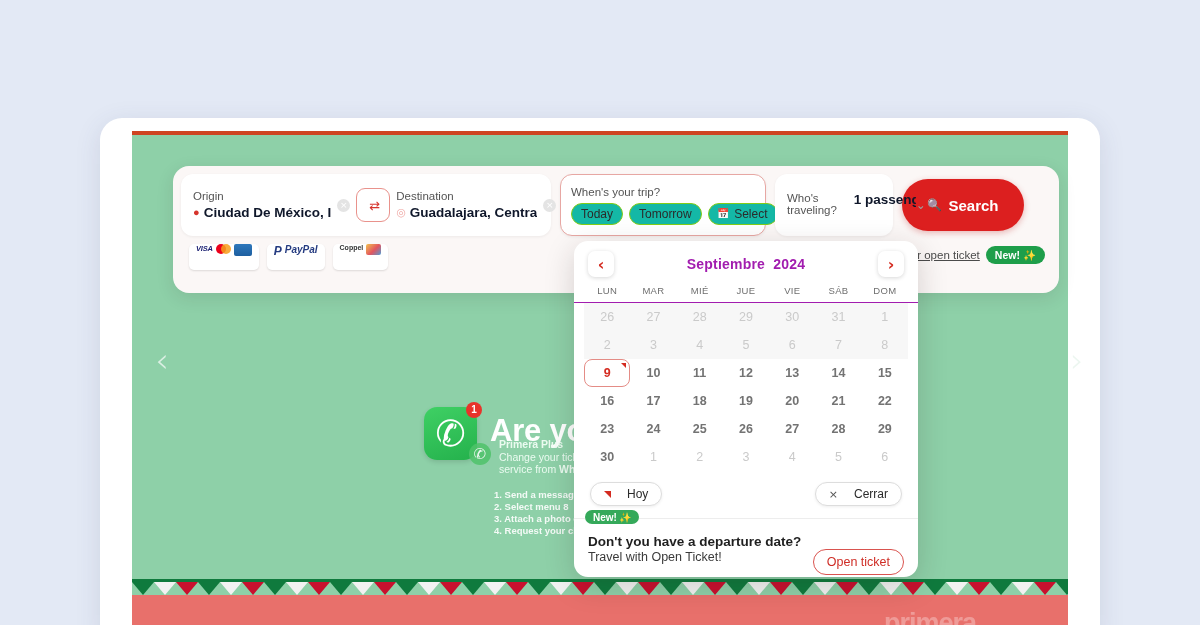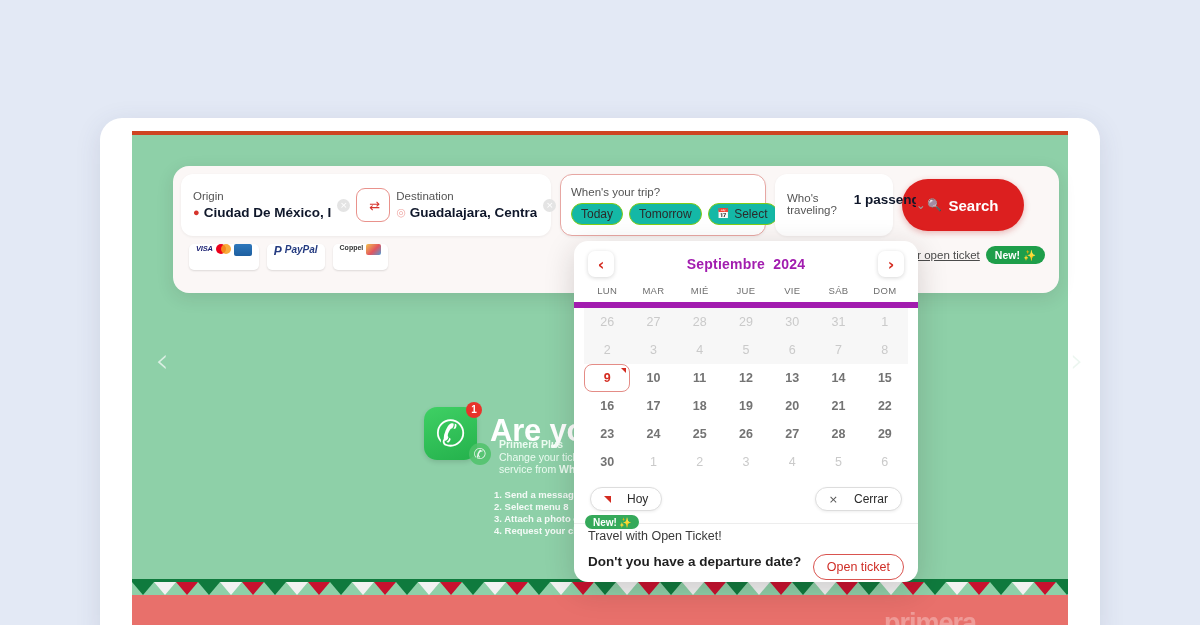--- a/index.html
+++ b/index.html
@@ -263,21 +263,21 @@
     background: #fff; box-shadow: 0 1px 4px rgba(0,0,0,.16);
     color: #d42b20; font-size: 16px; font-weight: bold;
     display: flex; align-items: center; justify-content: center;
     cursor: pointer; font-family:"DejaVu Sans",sans-serif;
   }
   #cal-month {
     font-size: 14px; font-weight: bold; color: #a21caf; letter-spacing: .2px;
   }
   #dow-row {
     display: grid; grid-template-columns: repeat(7,1fr);
-    padding: 0 10px 6px; border-bottom: 6px solid #a21caf;
+    padding: 0 10px 6px; border-bottom: 1px solid #a21caf;
   }
   #dow-row span {
     text-align: center; font-size: 9.5px; color: #6e6e6e; letter-spacing: .3px;
   }
   #days-grid {
     display: grid; grid-template-columns: repeat(7,1fr);
     padding: 0 10px;
   }
   .day {
     height: 28px; display: flex; align-items: center; justify-content: center;
@@ -580,17 +580,17 @@
       <span class="x-ico">×</span>
       <span>Cerrar</span>
     </div>
   </div>
 
   <div id="open-ticket-banner">
     <span id="ot-new-pill">
       <span>New!</span>
       <span>✨</span>
     </span>
+    <div id="ot-title">Don't you have a departure date?</div>
     <div id="ot-sub">Travel with Open Ticket!</div>
-    <div id="ot-title">Don't you have a departure date?</div>
     <button id="open-ticket-btn">Open ticket</button>
   </div>
 </div>
 
 </body></html>

